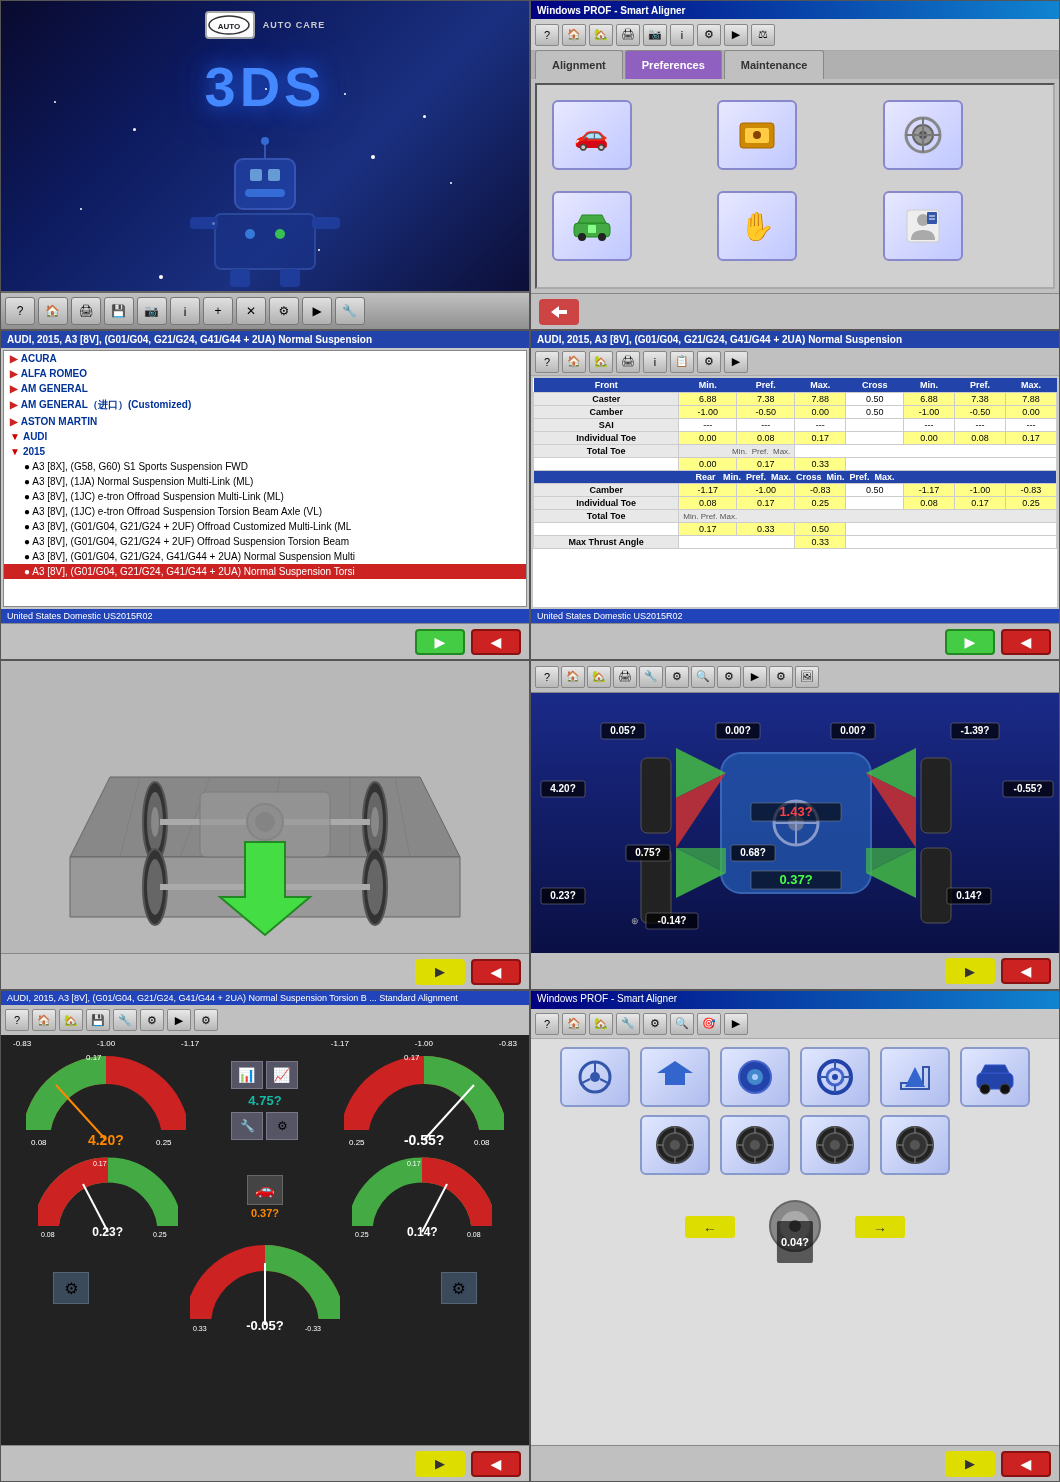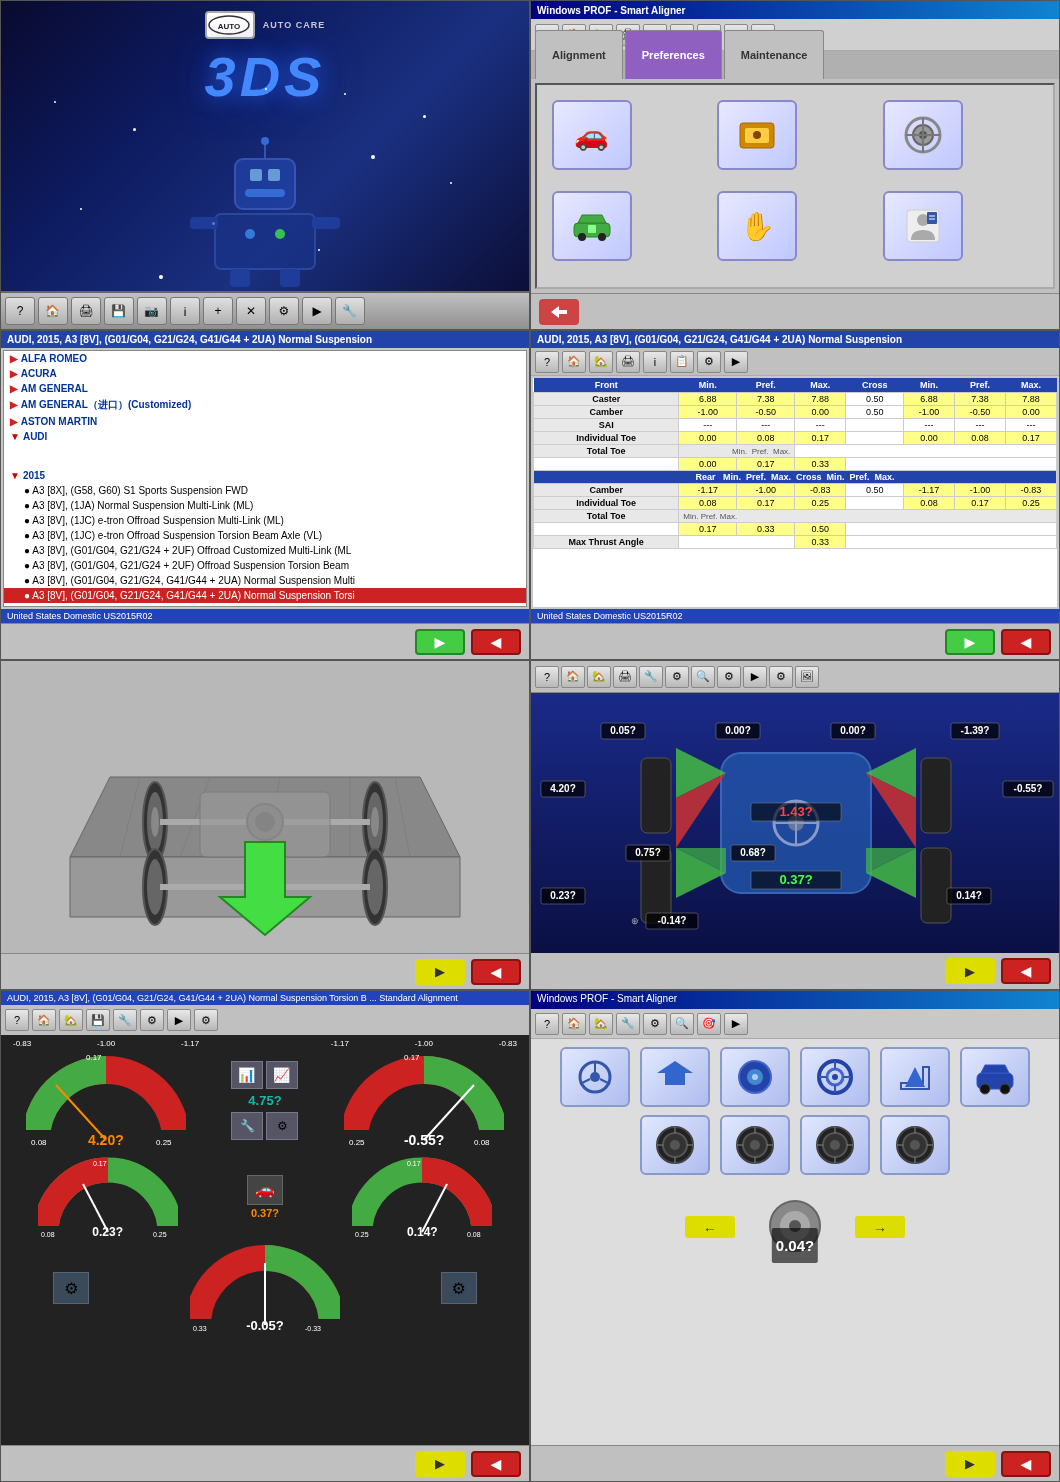--- a/index.html
+++ b/index.html
@@ -53,24 +53,24 @@
     }
     .logo-text {
       color: #ccc;
       font-size: 9px;
       font-weight: bold;
       letter-spacing: 1px;
     }
     .splash-3ds {
       font-size: 56px;
       font-weight: 900;
-      font-style: italic;
       color: #4488ff;
       text-shadow: 0 0 20px #2255cc, 0 0 40px #1133aa;
       letter-spacing: 4px;
+      margin-top: 10px;
       text-align: center;
     }
     .splash-stars {
       position: absolute;
       top: 60px; left: 0; right: 0; bottom: 0;
       pointer-events: none;
     }
     .star {
       position: absolute;
       background: #fff;
@@ -142,21 +142,21 @@
     }
     .prefs-tab-bar {
       display: flex;
       align-items: flex-end;
       background: #b0b0b0;
       height: 28px;
       gap: 2px;
       padding: 0 4px;
     }
     .prefs-tab {
-      padding: 18px 16px;
+      padding: 8px 16px;
       background: #c0c0c0;
       border: 1px solid #888;
       border-bottom: none;
       font-size: 11px;
       font-weight: bold;
       color: #333;
       cursor: pointer;
       border-radius: 3px 3px 0 0;
     }
     .prefs-tab.active {
@@ -238,21 +238,21 @@
     }
     .vlist-item {
       padding: 2px 6px;
       cursor: pointer;
       white-space: nowrap;
       overflow: hidden;
       text-overflow: ellipsis;
     }
     .vlist-item.selected { background: #cc2222; color: #fff; }
     .vlist-item.group { font-weight: bold; color: #003399; }
-    .vlist-item.subgroup { font-weight: bold; color: #003399; margin-top: 24px; }
+    .vlist-item.subgroup { font-weight: bold; color: #003399; }
     .vlist-item.detail { padding-left: 20px; }
     .vlist-arrow { color: #cc2222; margin-right: 3px; }
     .vlist-status-bar {
       background: #2244bb;
       color: #fff;
       font-size: 9px;
       padding: 2px 6px;
       white-space: nowrap;
       overflow: hidden;
     }
@@ -612,22 +612,22 @@
         <svg width="20" height="16" viewBox="0 0 20 16">
           <polygon points="2,8 10,2 10,6 18,6 18,10 10,10 10,14" fill="#fff"></polygon>
         </svg>
       </div>
     </div>
   </div>
 
   <div class="panel panel-vehicle-list">
     <div class="vlist-header">AUDI, 2015, A3 [8V], (G01/G04, G21/G24, G41/G44 + 2UA) Normal Suspension</div>
     <div class="vlist-body">
+      <div class="vlist-item group"><span class="vlist-arrow">▶</span>ACURA</div>
       <div class="vlist-item group"><span class="vlist-arrow">▶</span>ALFA ROMEO</div>
-      <div class="vlist-item group"><span class="vlist-arrow">▶</span>ACURA</div>
       <div class="vlist-item group"><span class="vlist-arrow">▶</span>AM GENERAL</div>
       <div class="vlist-item group"><span class="vlist-arrow">▶</span>AM GENERAL（进口）(Customized)</div>
       <div class="vlist-item group"><span class="vlist-arrow">▶</span>ASTON MARTIN</div>
       <div class="vlist-item group"><span class="vlist-arrow" style="color:#cc0000">▼</span>AUDI</div>
       <div class="vlist-item subgroup"><span class="vlist-arrow" style="color:#cc0000">▼</span>2015</div>
       <div class="vlist-item detail">● A3 [8X], (G58, G60) S1 Sports Suspension FWD</div>
       <div class="vlist-item detail">● A3 [8V], (1JA) Normal Suspension Multi-Link (ML)</div>
       <div class="vlist-item detail">● A3 [8V], (1JC) e-tron Offroad Suspension Multi-Link (ML)</div>
       <div class="vlist-item detail">● A3 [8V], (1JC) e-tron Offroad Suspension Torsion Beam Axle (VL)</div>
       <div class="vlist-item detail">● A3 [8V], (G01/G04, G21/G24 + 2UF) Offroad Customized Multi-Link (ML</div>
@@ -1179,21 +1179,21 @@
 
       <div style="display:flex;align-items:center;justify-content:center;gap:20px;margin-top:8px;">
         <div style="background:#dddd00;width:50px;height:22px;border-radius:3px;display:flex;align-items:center;justify-content:center;color:#333;font-size:14px;font-weight:bold;">←</div>
         <div style="position:relative;">
           <svg width="80" height="70" viewBox="0 0 80 70">
 
             <circle cx="40" cy="35" r="25" fill="#888" stroke="#666" stroke-width="2"></circle>
             <circle cx="40" cy="35" r="15" fill="#aaa"></circle>
             <circle cx="40" cy="35" r="6" fill="#555"></circle>
           </svg>
-          <div style="position:absolute;bottom:0;left:50%;transform:translateX(-50%);color:#fff;font-size:15px;font-weight:bold;background:rgba(0,0,0,0.6);padding:9px 4px;border-radius:2px;white-space:nowrap;">0.04?</div>
+          <div style="position:absolute;bottom:0;left:50%;transform:translateX(-50%);color:#fff;font-size:11px;font-weight:bold;background:rgba(0,0,0,0.6);padding:15px 4px;border-radius:2px;white-space:nowrap;">0.04?</div>
         </div>
         <div style="background:#dddd00;width:50px;height:22px;border-radius:3px;display:flex;align-items:center;justify-content:center;color:#333;font-size:14px;font-weight:bold;">→</div>
       </div>
     </div>
     <div class="tools-bottom">
       <div style="background:#dddd00;width:50px;height:26px;border-radius:4px;display:flex;align-items:center;justify-content:center;color:#333;font-size:13px;">▶</div>
       <div class="nav-btn-red">◀</div>
     </div>
   </div>
 

